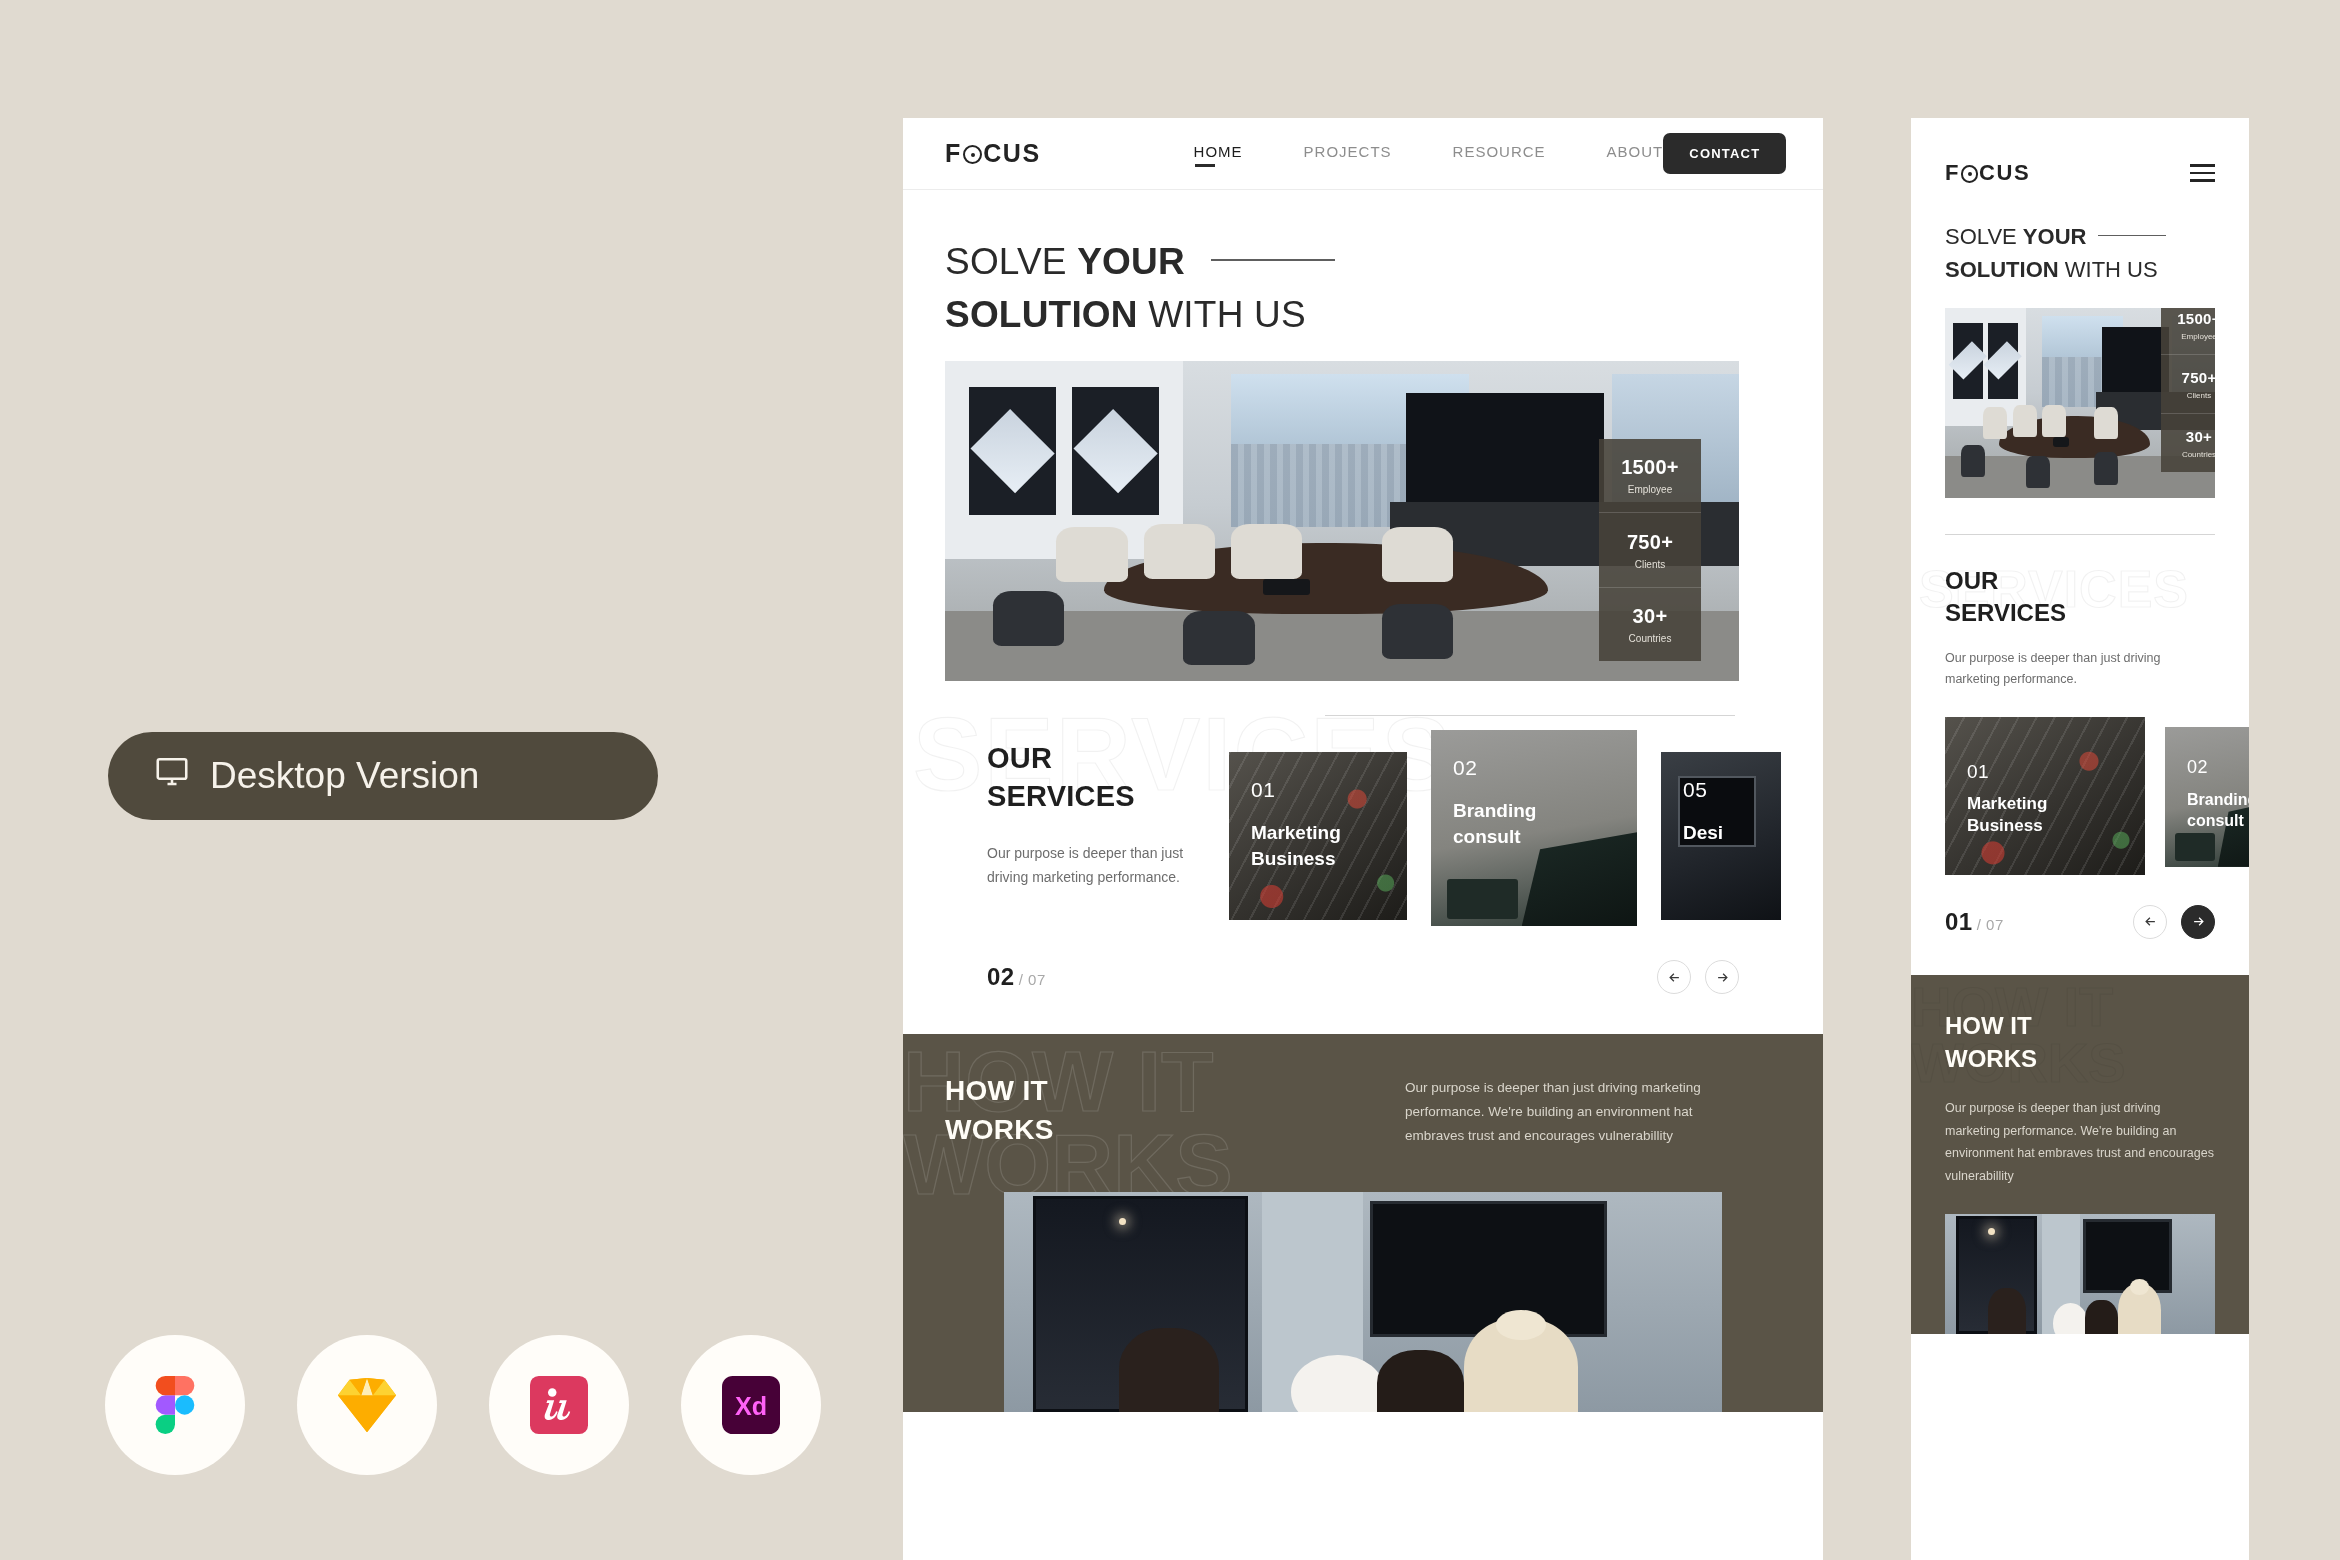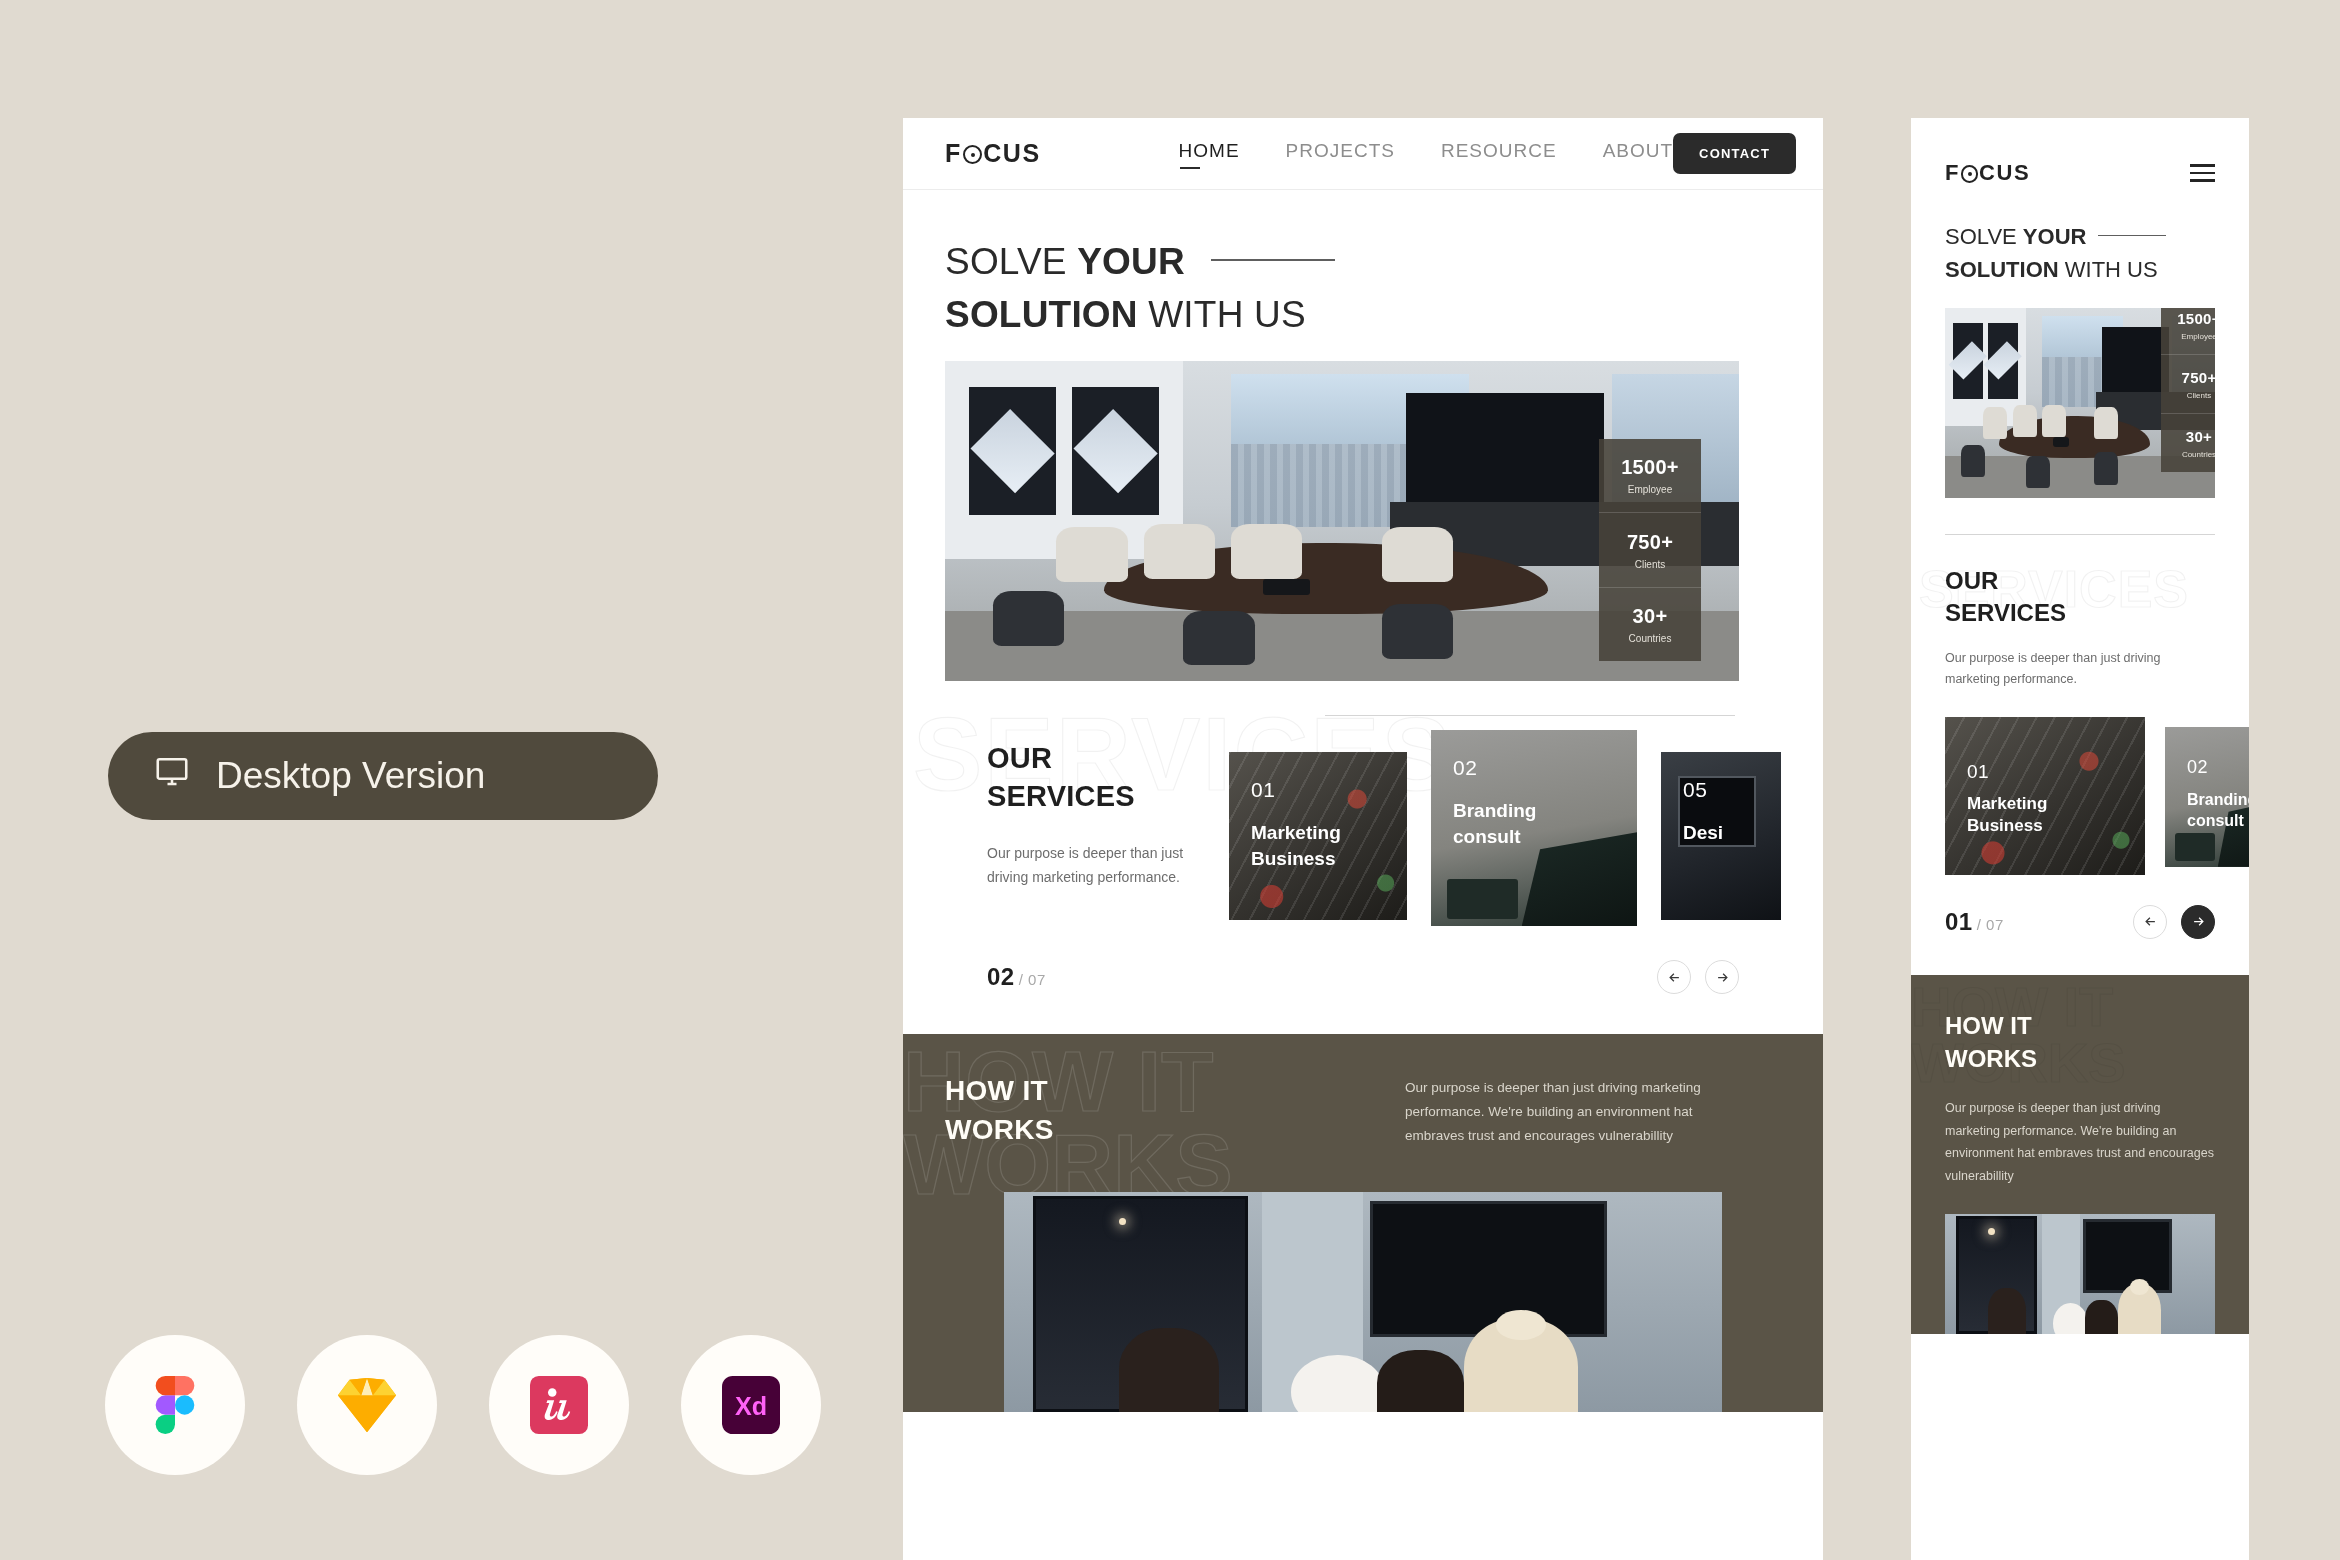--- a/index.html
+++ b/index.html
@@ -16,21 +16,21 @@
   .hero-title {
     position: absolute; left: 105px; top: 175px;
     width: 760px;
     font-size: 92px; font-weight: 700; line-height: 1.15;
     color: #3E382F; letter-spacing: -1px;
   }
   .hero-title .l2 { display: block; }
 
   .vbtn {
     position: absolute; left: 108px;
-    display: flex; align-items: center; gap: 26px;
+    display: flex; align-items: center; gap: 20px;
     background: #504A3D; color: #F6F2EA;
     border-radius: 60px; border: none;
     height: 88px; padding: 0 46px;
     font-size: 37px; font-weight: 400;
     font-family: "Liberation Sans", sans-serif;
     cursor: pointer;
     text-align: center;
   }
   .vbtn.desktop { top: 732px; width: 550px; }
   .vbtn.mobile  { top: 890px; width: 524px; }
@@ -59,22 +59,22 @@
     display: inline-flex; align-items: center;
   }
   .logo .dotO {
     display: inline-flex; align-items: center; justify-content: center;
     width: 0.78em; height: 0.78em; border: 2.4px solid #232323; border-radius: 50%;
     margin: 0 1px; position: relative; top: 1px;
   }
   .logo .dotO::after { content: ""; width: 4px; height: 4px; background: #232323; border-radius: 50%; }
   .d-navlinks { display: flex; gap: 46px; margin-left: 138px; }
   .d-navlink {
-    font-size: 19px; letter-spacing: 1px; color: #8d8d8d; cursor: pointer;
-    padding-bottom: 5px; position: relative;
+    font-size: 15px; letter-spacing: 1px; color: #8d8d8d; cursor: pointer;
+    padding-bottom: 5px; position: relative; margin-left: 15px;
   }
   .d-navlink.active { color: #1e1e1e; }
   .d-navlink.active::after {
     content: ""; position: absolute; left: 1px; bottom: -2px; width: 20px; height: 2.5px; background: #2b2b2b;
   }
   .d-contact {
     margin-left: auto; background: #2B2B2B; color: #fff;
     border: none; border-radius: 7px;
     font-size: 13px; letter-spacing: 1.2px; font-weight: 600;
     padding: 13px 26px; cursor: pointer;

